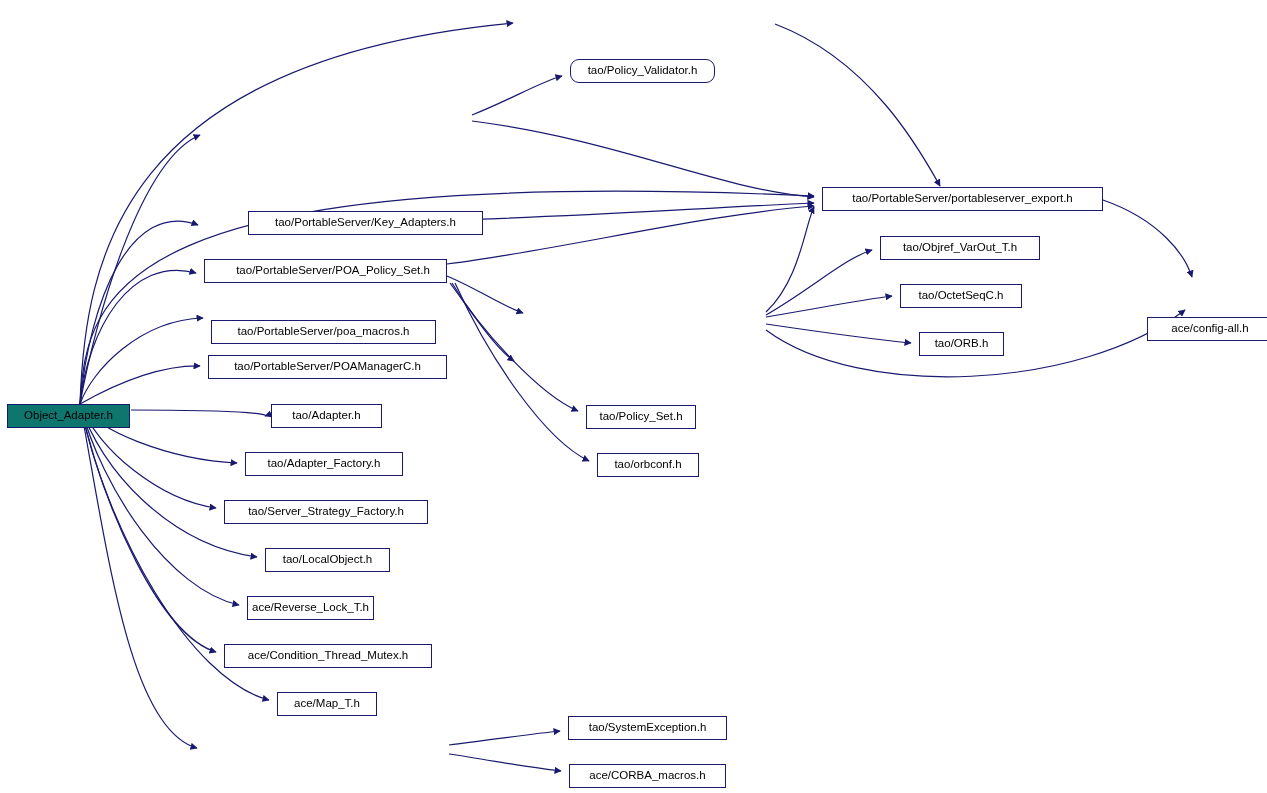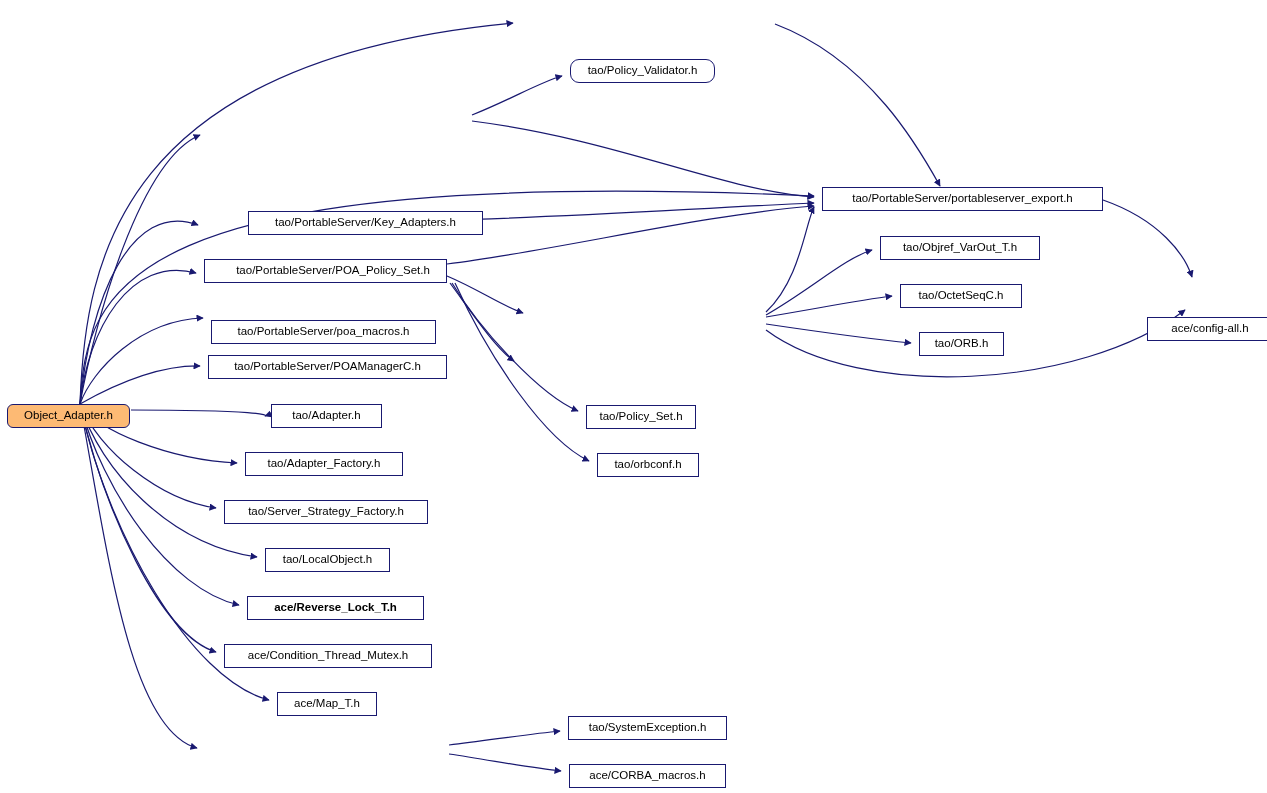--- a/index.html
+++ b/index.html
@@ -32,22 +32,21 @@
     font-size: 11.5px;
     line-height: 1;
     display: flex;
     align-items: center;
     justify-content: center;
     white-space: nowrap;
     padding: 0 5px;
     height: 24px;
   }
   .node.root {
-    background: #fdba74;
-    border-radius: 6px;
+    background: #0f766e;
   }
 </style>
 </head>
 <body>
 
 <div id="canvas">
 
   <svg id="edges" viewBox="0 0 1267 793">
     <defs>
       <marker id="arrow" viewBox="0 0 10 10" refX="9" refY="5" markerWidth="6" markerHeight="6" orient="auto-start-reverse">
@@ -118,19 +117,19 @@
   <div class="node" style="left:1147px; top:285px; width:126px;margin-top:32px;">ace/config-all.h</div>
   <div class="node" style="left:211px; top:320px; width:225px;">tao/PortableServer/poa_macros.h</div>
   <div class="node" style="left:919px; top:332px; width:85px;">tao/ORB.h</div>
   <div class="node" style="left:208px; top:355px; width:239px;">tao/PortableServer/POAManagerC.h</div>
   <div class="node" style="left:271px; top:404px; width:111px;">tao/Adapter.h</div>
   <div class="node" style="left:586px; top:405px; width:110px;">tao/Policy_Set.h</div>
   <div class="node" style="left:245px; top:452px; width:158px;">tao/Adapter_Factory.h</div>
   <div class="node" style="left:597px; top:453px; width:102px;">tao/orbconf.h</div>
   <div class="node" style="left:224px; top:500px; width:204px;">tao/Server_Strategy_Factory.h</div>
   <div class="node" style="left:265px; top:548px; width:125px;">tao/LocalObject.h</div>
-  <div class="node" style="left:247px; top:596px; width:177px;font-weight:bold;">ace/Reverse_Lock_T.h</div>
+  <div class="node" style="left:247px; top:596px; width:127px;">ace/Reverse_Lock_T.h</div>
   <div class="node" style="left:224px; top:644px; width:208px;">ace/Condition_Thread_Mutex.h</div>
   <div class="node" style="left:277px; top:692px; width:100px;">ace/Map_T.h</div>
   <div class="node" style="left:568px; top:716px; width:159px;">tao/SystemException.h</div>
   <div class="node" style="left:569px; top:764px; width:157px;">ace/CORBA_macros.h</div>
 
 </div>
 
 </body></html>

